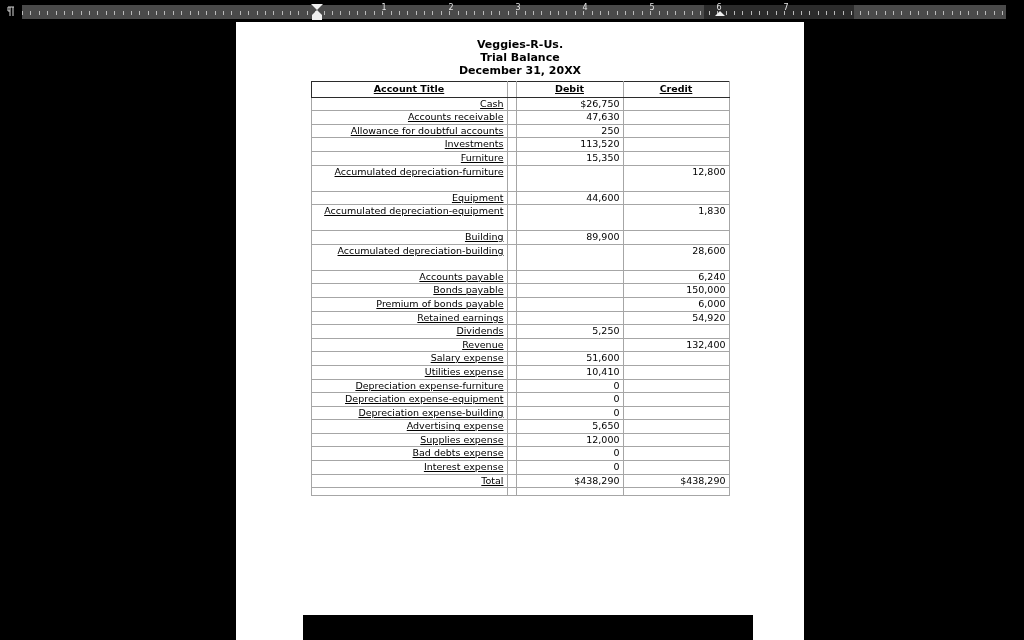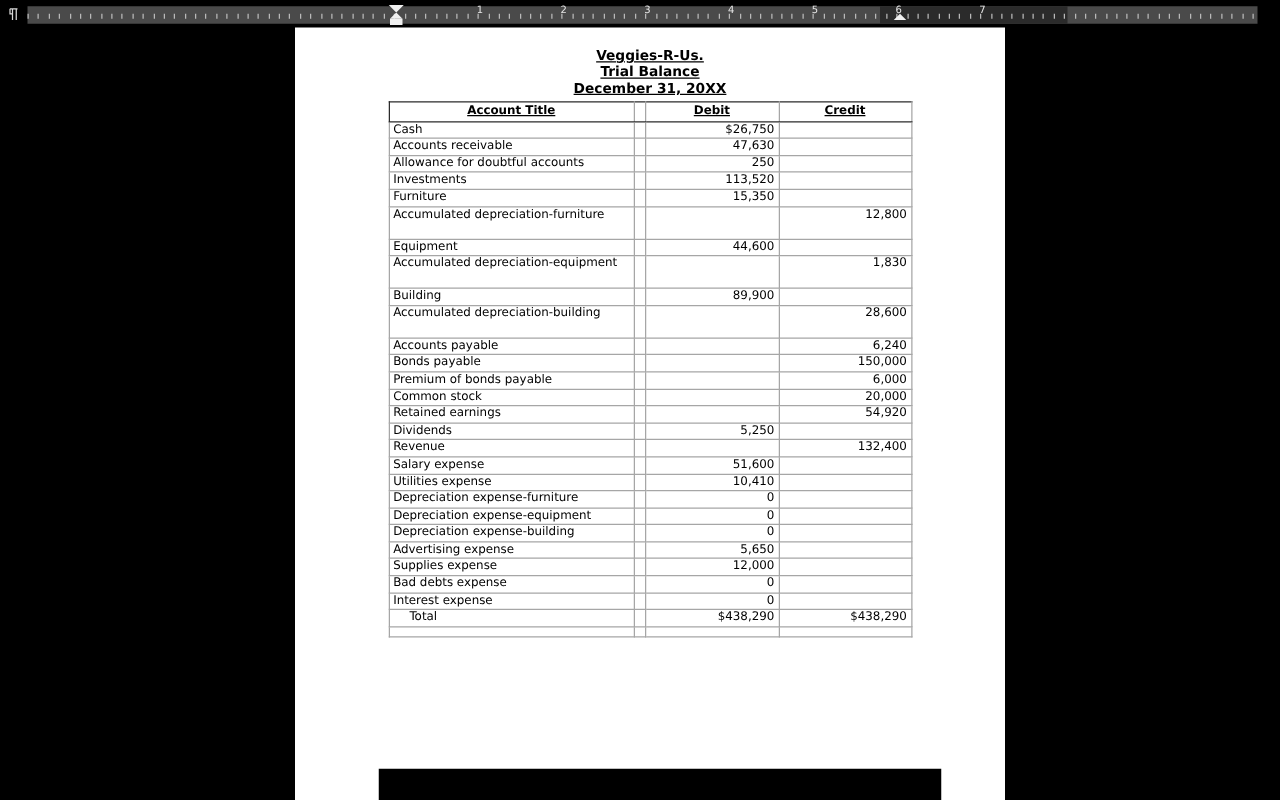--- a/index.html
+++ b/index.html
@@ -23,21 +23,21 @@
   .indent-top{position:absolute;width:0;height:0;border-left:6px solid transparent;
     border-right:6px solid transparent;border-top:6px solid #f0f0f0;}
   .indent-bot{position:absolute;width:10px;height:5px;background:#f0f0f0;}
   .indent-mid{position:absolute;width:0;height:0;border-left:5px solid transparent;
     border-right:5px solid transparent;border-bottom:5px solid #f0f0f0;}
 
   
   .page{position:absolute;left:236px;top:22px;width:568px;height:618px;background:#fff;}
 
   .doc-title{text-align:center;font-weight:bold;font-size:11px;line-height:13px;color:#000;}
-  .titles{padding-top:16px;text-decoration:underline;}
+  .titles{padding-top:16px;}
 
   
   table.tb{
     border-collapse:collapse;
     margin:4px auto 0 auto;
     width:412px;
     table-layout:fixed;
     color:#000;
   }
   table.tb th,table.tb td{
@@ -58,21 +58,21 @@
     text-align:center;
     font-weight:bold;
     border-top:1px solid #2b2b2b;
     border-bottom:1px solid #2b2b2b;
     padding-top:1px;padding-bottom:1px;
   }
   table.tb thead th.head-outer{border-left:1px solid #2b2b2b;}
   table.tb thead th u{text-decoration:underline;}
   .num{text-align:right;}
   .gapcell{border-left:1px solid #a6a6a6;border-right:1px solid #a6a6a6;background:#fff;}
-  td.acct{text-align:left;}
+  td.acct{text-align:right;text-decoration:underline;}
   td.acct.indent{padding-left:16px;}
   .r-tall2 td{height:25px;}
   .r-tall3 td{height:50px;}
   .r-blank td{height:7px;}
   table.tb tr.r-total td{border-top:1px solid #2b2b2b;}
 
   
   .blackbar{position:absolute;left:303px;top:615px;width:450px;height:25px;background:#000;}
   .leftpane{position:absolute;left:0;top:22px;width:236px;height:618px;background:#000;}
   .rightpane{position:absolute;left:804px;top:22px;width:220px;height:618px;background:#000;}
@@ -325,26 +325,20 @@
             <td class="num"></td>
             <td class="num">150,000</td>
           </tr>
           <tr>
             <td class="acct">Premium of bonds payable</td>
             <td class="gapcell"></td>
             <td class="num"></td>
             <td class="num">6,000</td>
           </tr>
           <tr>
-            <td class="acct">Common stock</td>
-            <td class="gapcell"></td>
-            <td class="num"></td>
-            <td class="num">20,000</td>
-          </tr>
-          <tr>
             <td class="acct">Retained earnings</td>
             <td class="gapcell"></td>
             <td class="num"></td>
             <td class="num">54,920</td>
           </tr>
           <tr>
             <td class="acct">Dividends</td>
             <td class="gapcell"></td>
             <td class="num">5,250</td>
             <td class="num"></td>

